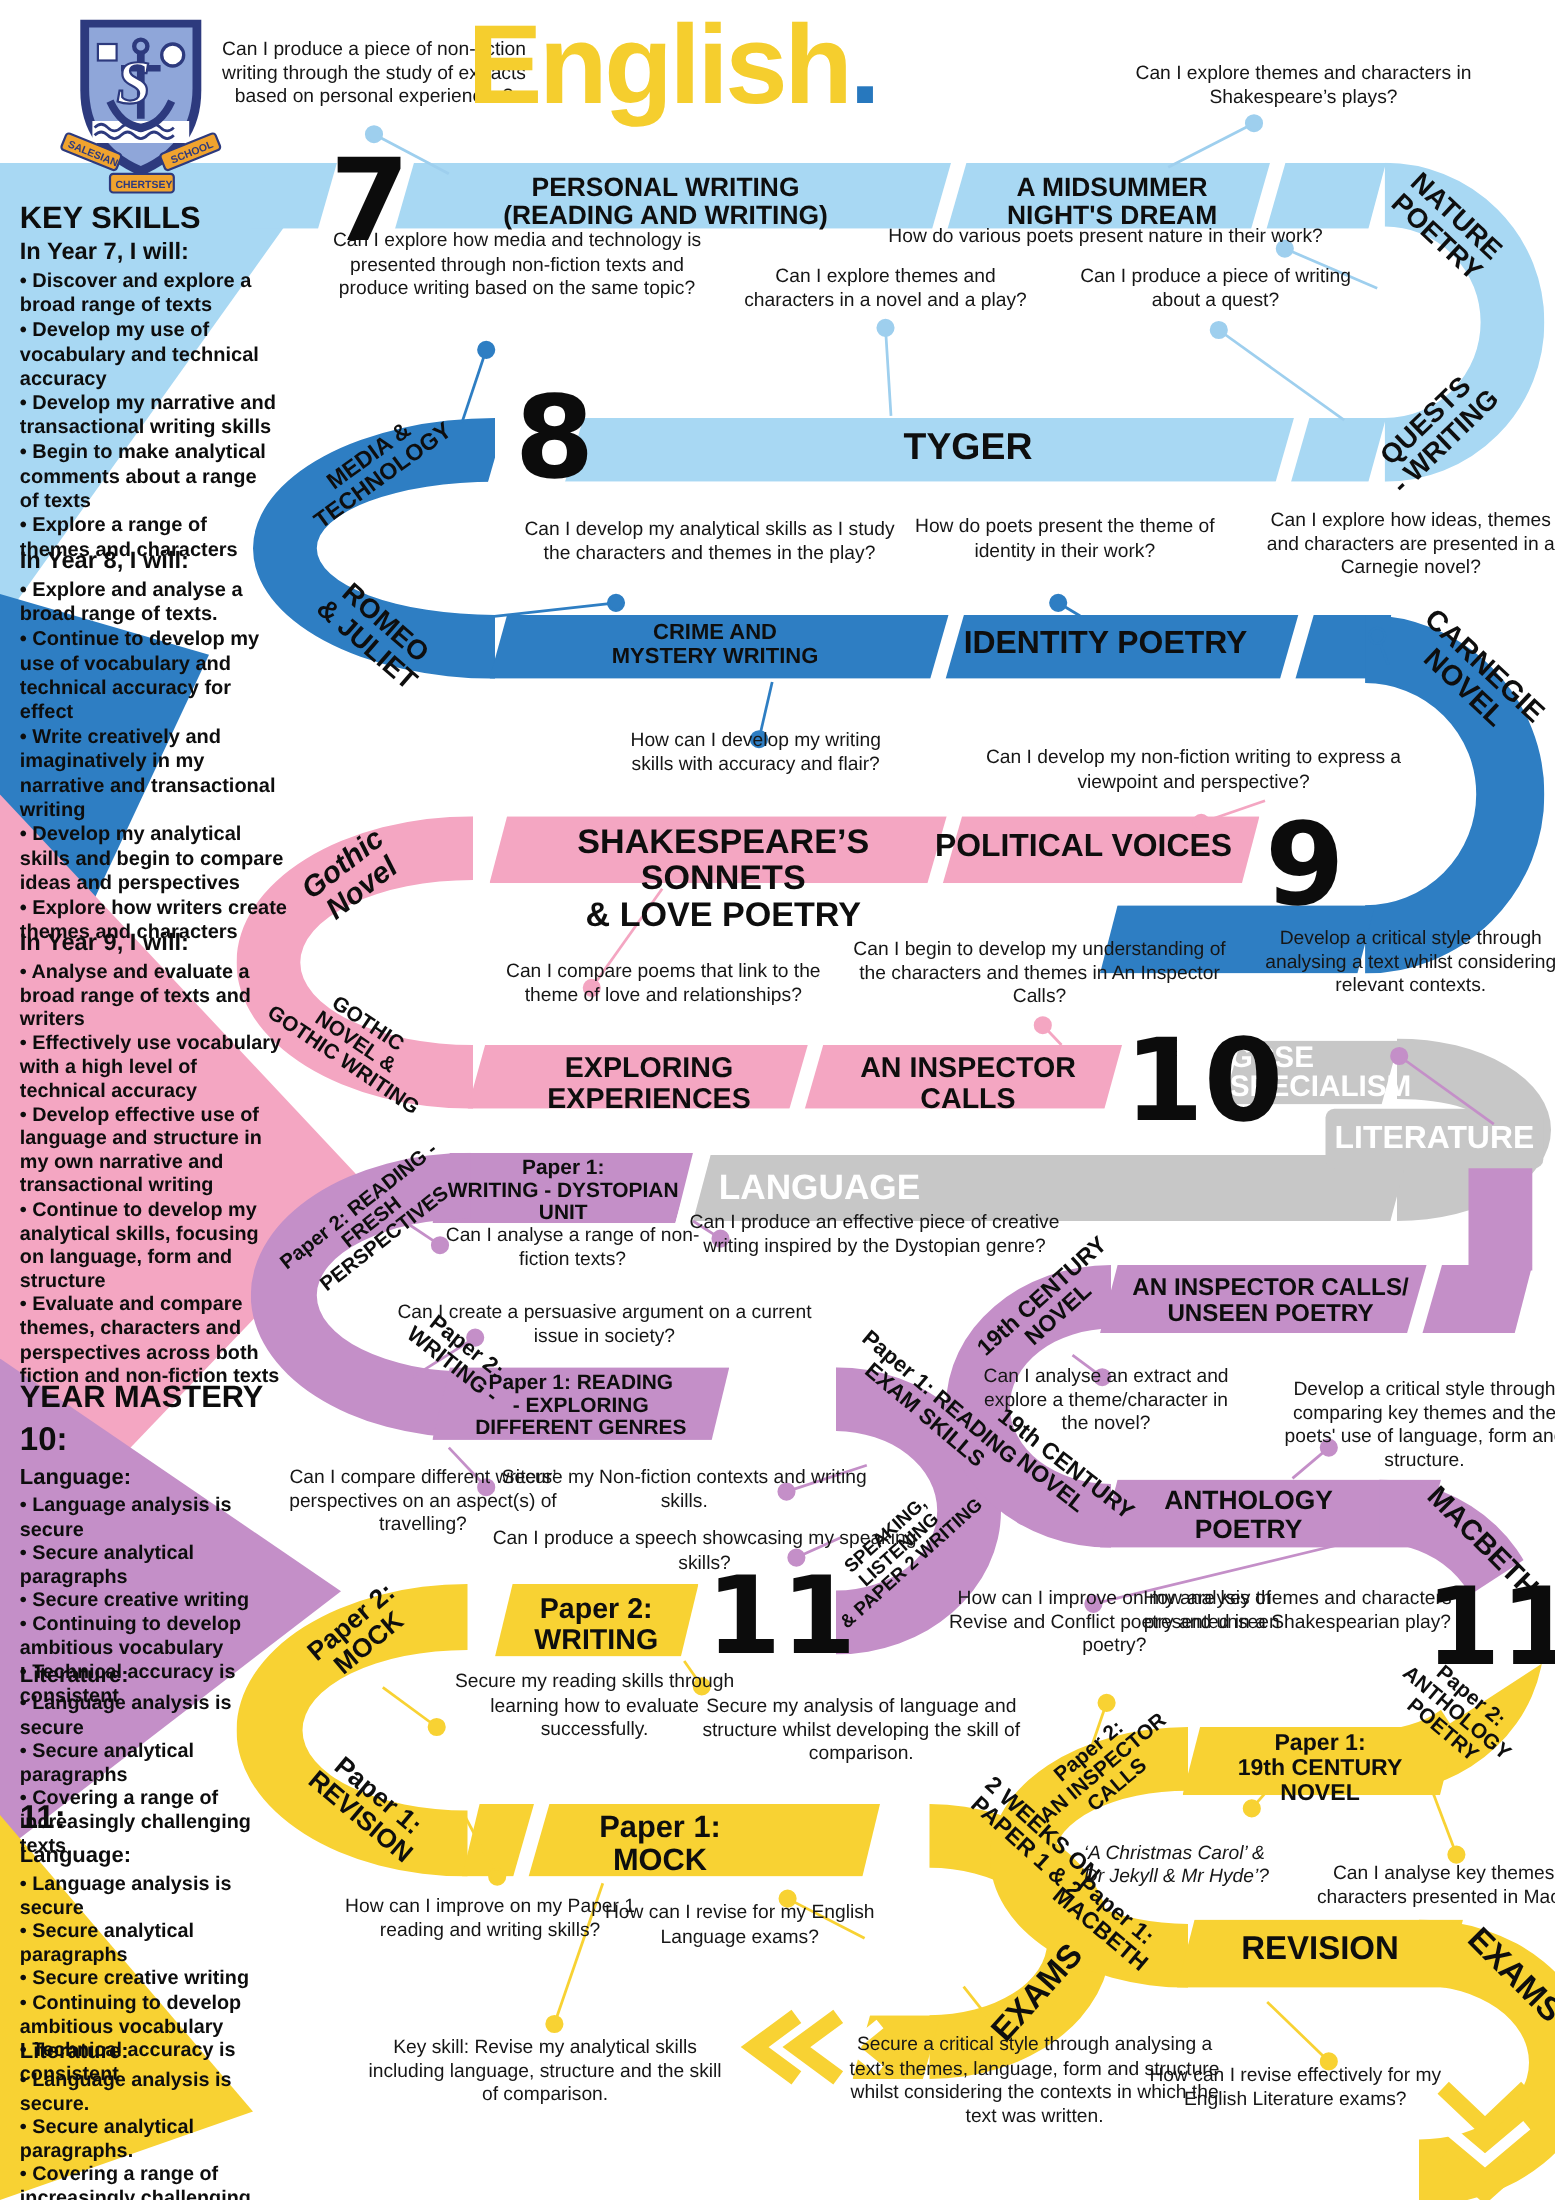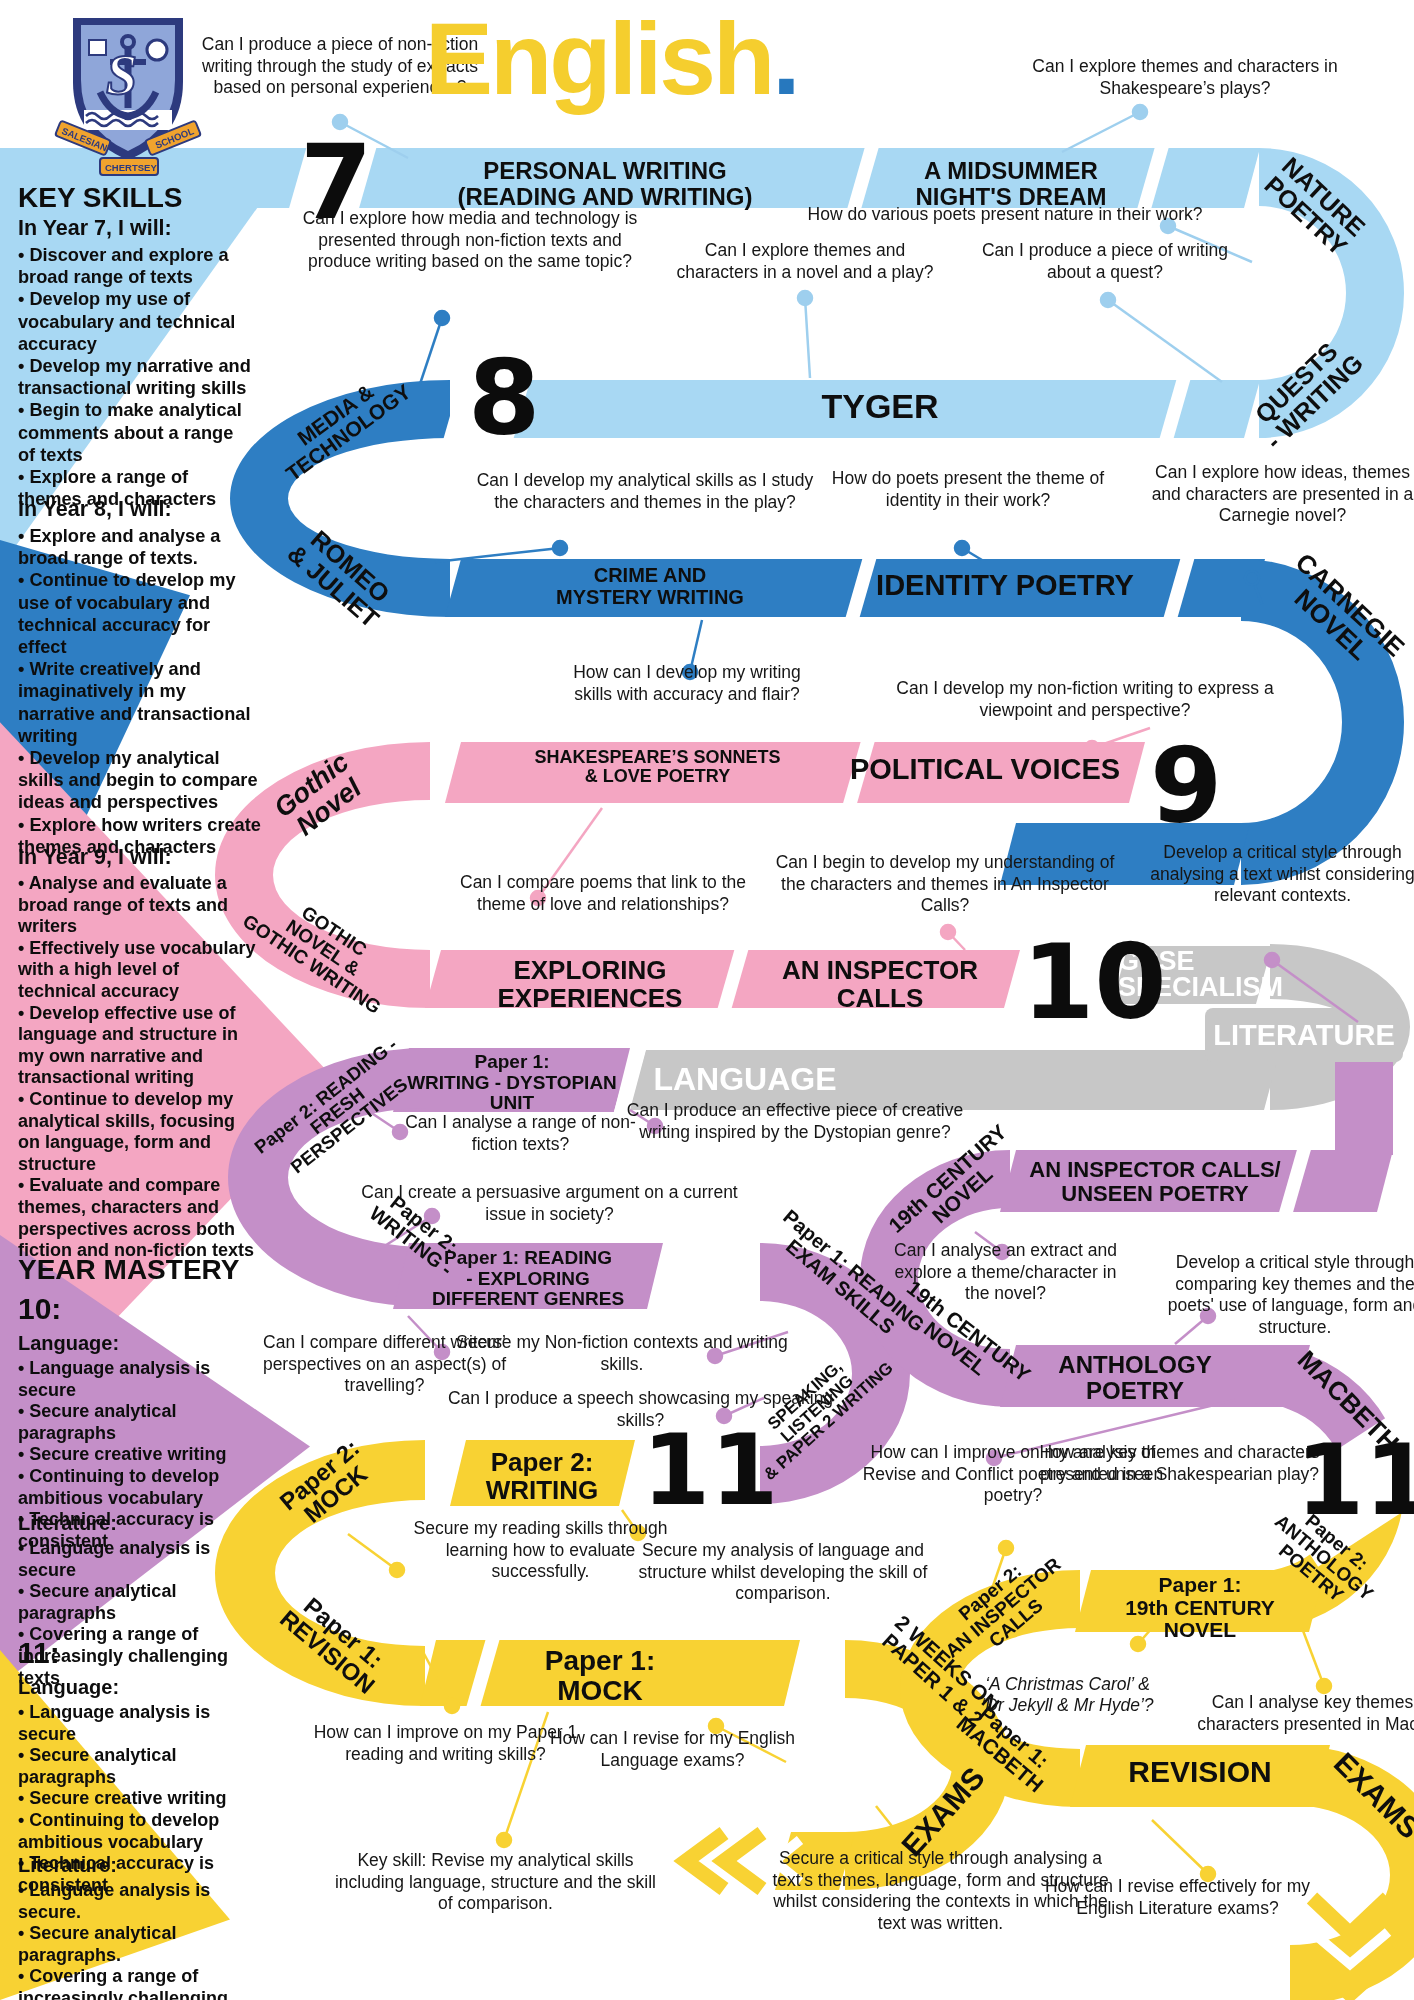--- a/index.html
+++ b/index.html
@@ -250,21 +250,21 @@
 <div class="blabel" style="left:730px;top:388px;width:300px;font-size:34px;">TYGER</div>
 <div class="rot" style="left:252px;top:402px;width:180px;font-size:21px;transform:rotate(-36deg);">MEDIA &amp;
 TECHNOLOGY</div>
 <div class="rot" style="left:262px;top:550px;width:160px;font-size:25px;transform:rotate(41deg);">ROMEO
 &amp; JULIET</div>
 <div class="blabel" style="left:505px;top:565px;width:290px;font-size:20px;">CRIME AND
 MYSTERY WRITING</div>
 <div class="blabel" style="left:860px;top:570px;width:290px;font-size:29px;">IDENTITY POETRY</div>
 <div class="rot" style="left:1248px;top:588px;width:185px;font-size:26px;transform:rotate(43deg);">CARNEGIE
 NOVEL</div>
-<div class="blabel" style="left:485px;top:748px;width:345px;font-size:18px;">SHAKESPEARE’S SONNETS
+<div class="blabel" style="left:485px;top:748px;width:345px;font-size:31px;">SHAKESPEARE’S SONNETS
 &amp; LOVE POETRY</div>
 <div class="blabel" style="left:835px;top:754px;width:300px;font-size:29px;">POLITICAL VOICES</div>
 <div class="rot italic" style="left:245px;top:768px;width:150px;font-size:27px;transform:rotate(-38deg);">Gothic
 Novel</div>
 <div class="rot" style="left:218px;top:918px;width:210px;font-size:19px;transform:rotate(34deg);">GOTHIC
 NOVEL &amp;
 GOTHIC WRITING</div>
 <div class="blabel" style="left:460px;top:956px;width:260px;font-size:26px;">EXPLORING
 EXPERIENCES</div>
 <div class="blabel" style="left:755px;top:956px;width:250px;font-size:26px;">AN INSPECTOR

